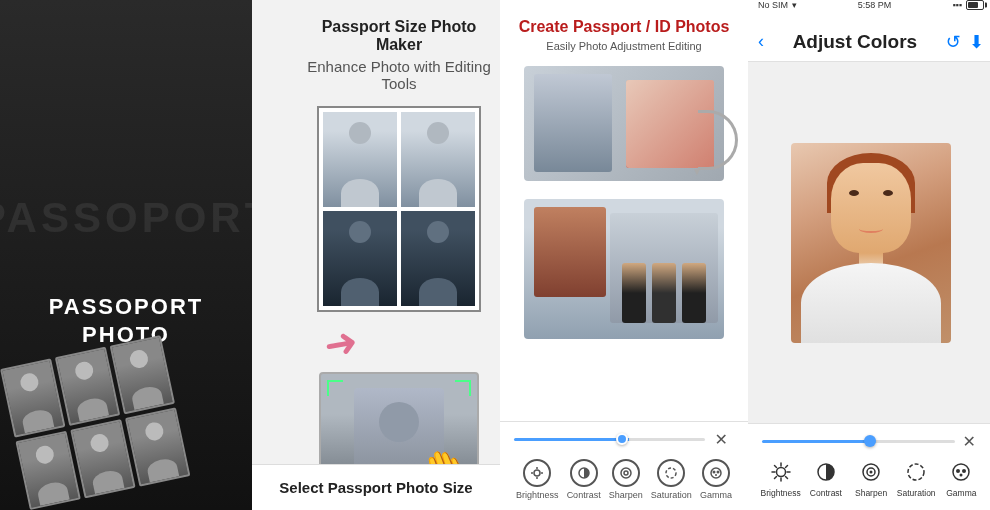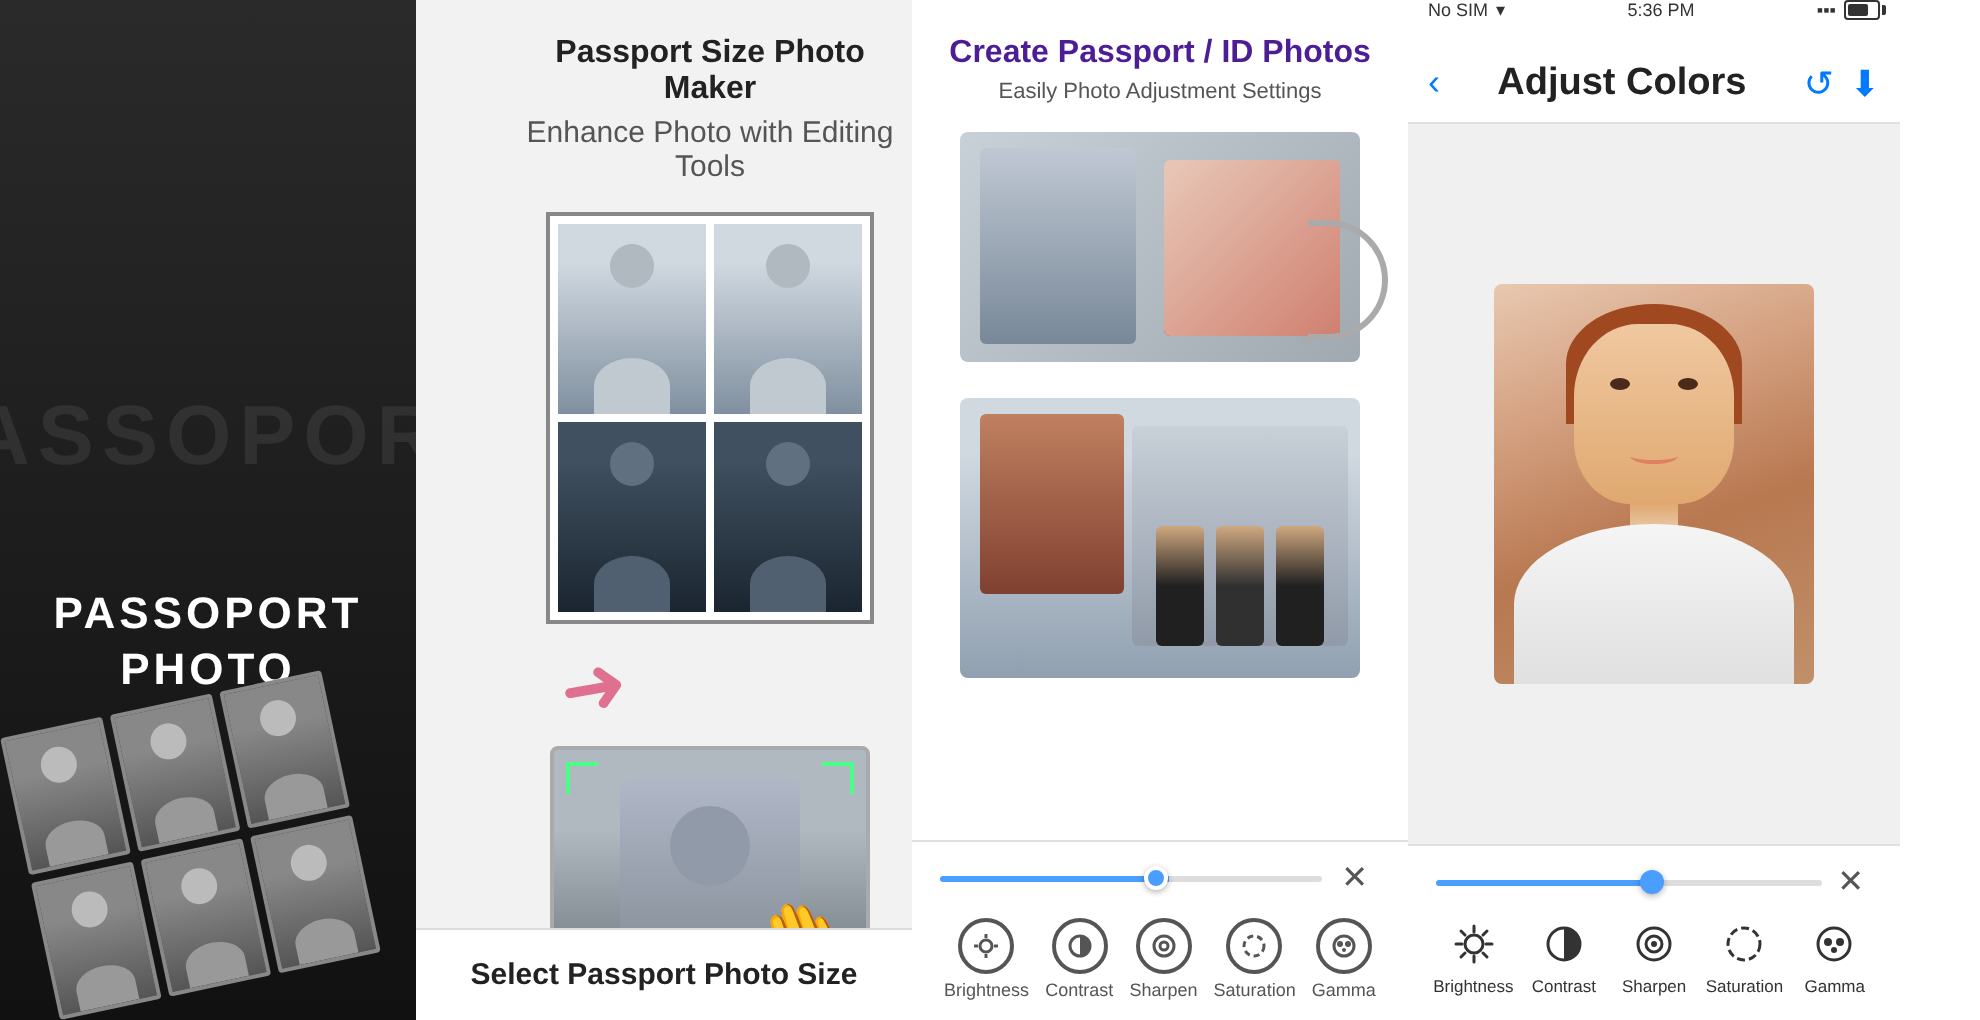--- a/index.html
+++ b/index.html
@@ -8,21 +8,21 @@
       height: 510px;
       overflow: hidden;
       display: flex;
       flex-direction: row;
       font-family: -apple-system, BlinkMacSystemFont, 'Helvetica Neue', Arial, sans-serif;
       background: #fff;
     }
 
     
     .panel-1 {
-      width: 208px;
+      width: 252px;
       height: 510px;
       background: #0f766e;
       position: relative;
       overflow: hidden;
       flex-shrink: 0;
     }
     .panel-1-bg {
       position: absolute;
       inset: 0;
       background: linear-gradient(180deg, #2a2a2a 0%, #111 100%);
@@ -230,21 +230,21 @@
       overflow: hidden;
       flex-shrink: 0;
       display: flex;
       flex-direction: column;
       align-items: center;
     }
     .panel-3-title {
       margin-top: 18px;
       font-size: 16px;
       font-weight: 700;
-      color: #4c1d95;
+      color: #b91c1c;
       text-align: center;
     }
     .panel-3-subtitle {
       margin-top: 4px;
       font-size: 11px;
       color: #555;
       text-align: center;
     }
 
     .id-photo-top {
@@ -634,21 +634,21 @@
     <div style="position:absolute; bottom:-5px; right:-5px; font-size:56px; transform:rotate(-20deg);">🤚</div>
   </div>
 
   <div class="panel-2-footer">
     <span class="panel-2-footer-text">Select Passport Photo Size</span>
   </div>
 </div>
 
 <div class="panel-3">
   <div class="panel-3-title">Create Passport / ID Photos</div>
-  <div class="panel-3-subtitle">Easily Photo Adjustment Settings</div>
+  <div class="panel-3-subtitle">Easily Photo Adjustment Editing</div>
 
   <div class="id-photo-top">
     <div style="position:absolute; left:10px; top:8px; width:78px; height:98px; background: linear-gradient(180deg,#c0c8d4 0%, #788898 100%); border-radius:3px;"></div>
     <div style="position:absolute; right:10px; top:14px; width:88px; height:88px; background: linear-gradient(180deg,#d0b0a0 0%, #c06060 50%, #b04040 100%); border-radius:3px;">
       <div style="position:absolute; top:0;left:0;right:0;bottom:0; background: linear-gradient(135deg, #e8c8b8 0%, #d08070 100%); border-radius:3px;"></div>
     </div>
   </div>
 
   <div class="curve-arrow"></div>
 
@@ -726,21 +726,21 @@
   </div>
 </div>
 
 <div class="panel-4">
 
   <div class="ios-status-bar">
     <div class="ios-status-left">
       <span>No SIM</span>
       <span>▾</span>
     </div>
-    <span>5:36 PM</span>
+    <span>5:58 PM</span>
     <div class="ios-status-right">
       <span>▪▪▪</span>
       <div class="battery-icon">
         <div class="battery-fill"></div>
       </div>
     </div>
   </div>
 
   <div class="ios-nav-bar">
     <span class="ios-nav-back">‹</span>

